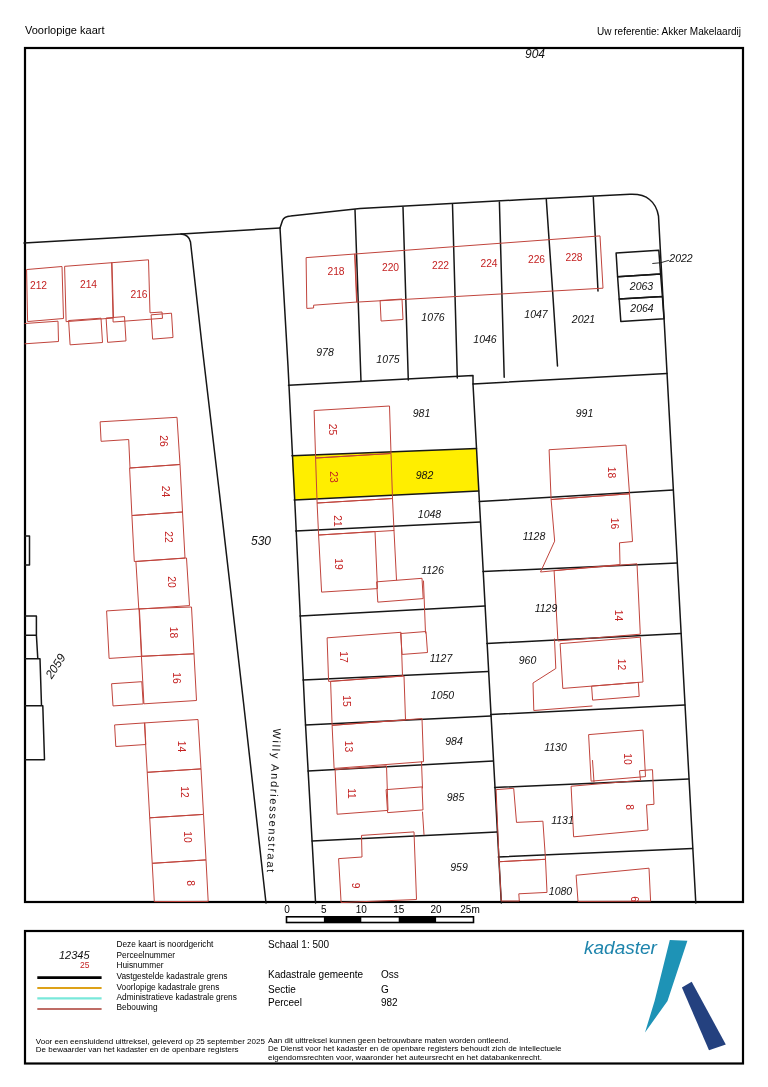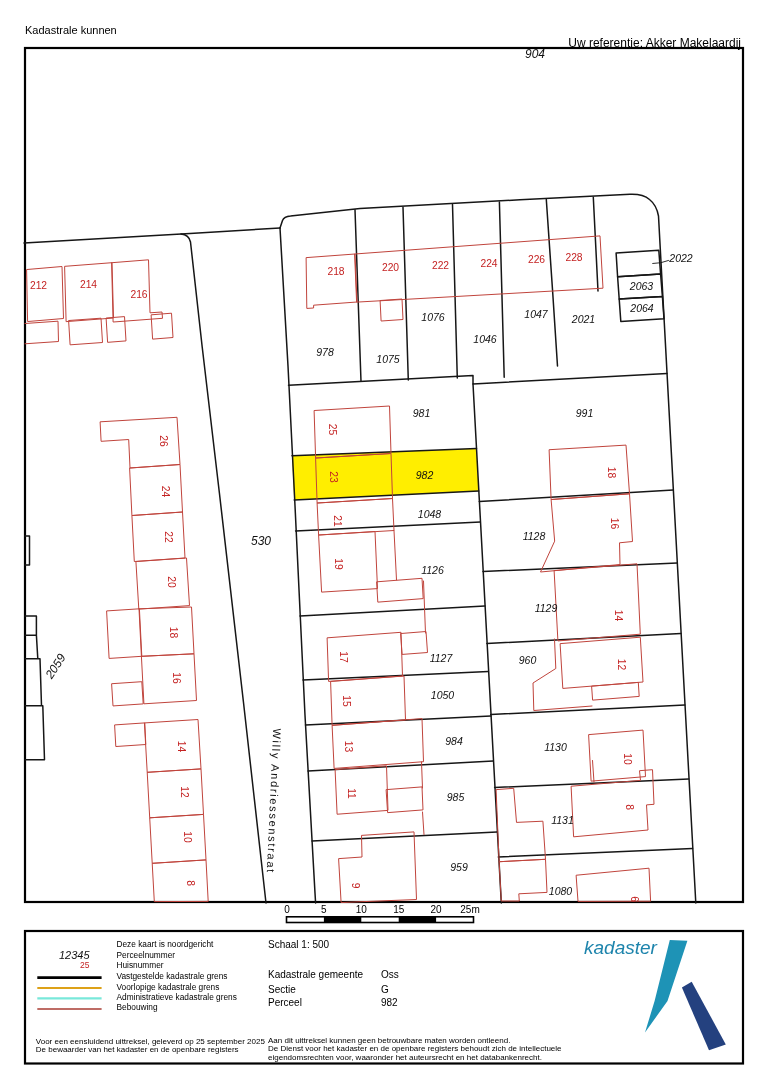--- a/index.html
+++ b/index.html
@@ -7,23 +7,23 @@
 svg text{font-family:"Liberation Sans",sans-serif;}
 .pl{font-style:italic;font-size:10.5px;fill:#111;}
 .plb{font-style:italic;font-size:12px;fill:#111;}
 .hn{font-size:10.3px;fill:#c42222;}
 .ft{font-size:8.3px;fill:#000;}
 .fs{font-size:8px;fill:#000;}
 </style>
 </head>
 <body>
 
-<div class="abs" style="left:25px;top:24px;font-size:11px;color:#000;">Kadastrale kunnen</div>
-
-<div class="abs" style="right:27px;top:36px;font-size:12px;color:#000;">Uw referentie: Akker Makelaardij</div>
+<div class="abs" style="left:25px;top:24px;font-size:11px;color:#000;">Voorlopige kaart</div>
+
+<div class="abs" style="right:27px;top:26px;font-size:10px;color:#000;">Uw referentie: Akker Makelaardij</div>
 <svg class="abs" style="left:0;top:0" width="768" height="1087" viewBox="0 0 768 1087">
 
 <rect x="25" y="48" width="718" height="854" fill="none" stroke="#000" stroke-width="2.2"></rect>
 <g fill="none" stroke="#161616" stroke-width="1.5" stroke-linejoin="round" stroke-linecap="round">
 
 <path d="M292,455.8 L476.5,448.5 L478.7,491 L294.2,500 Z" fill="#ffee00" stroke="none"></path>
 
 <path d="M24,243 L190,233.6 L280,228"></path>
 
 <path d="M181,233.9 Q189,234.5 190.5,242 L202.2,347 L219.4,493 L243.5,702.5 L266,903"></path>

